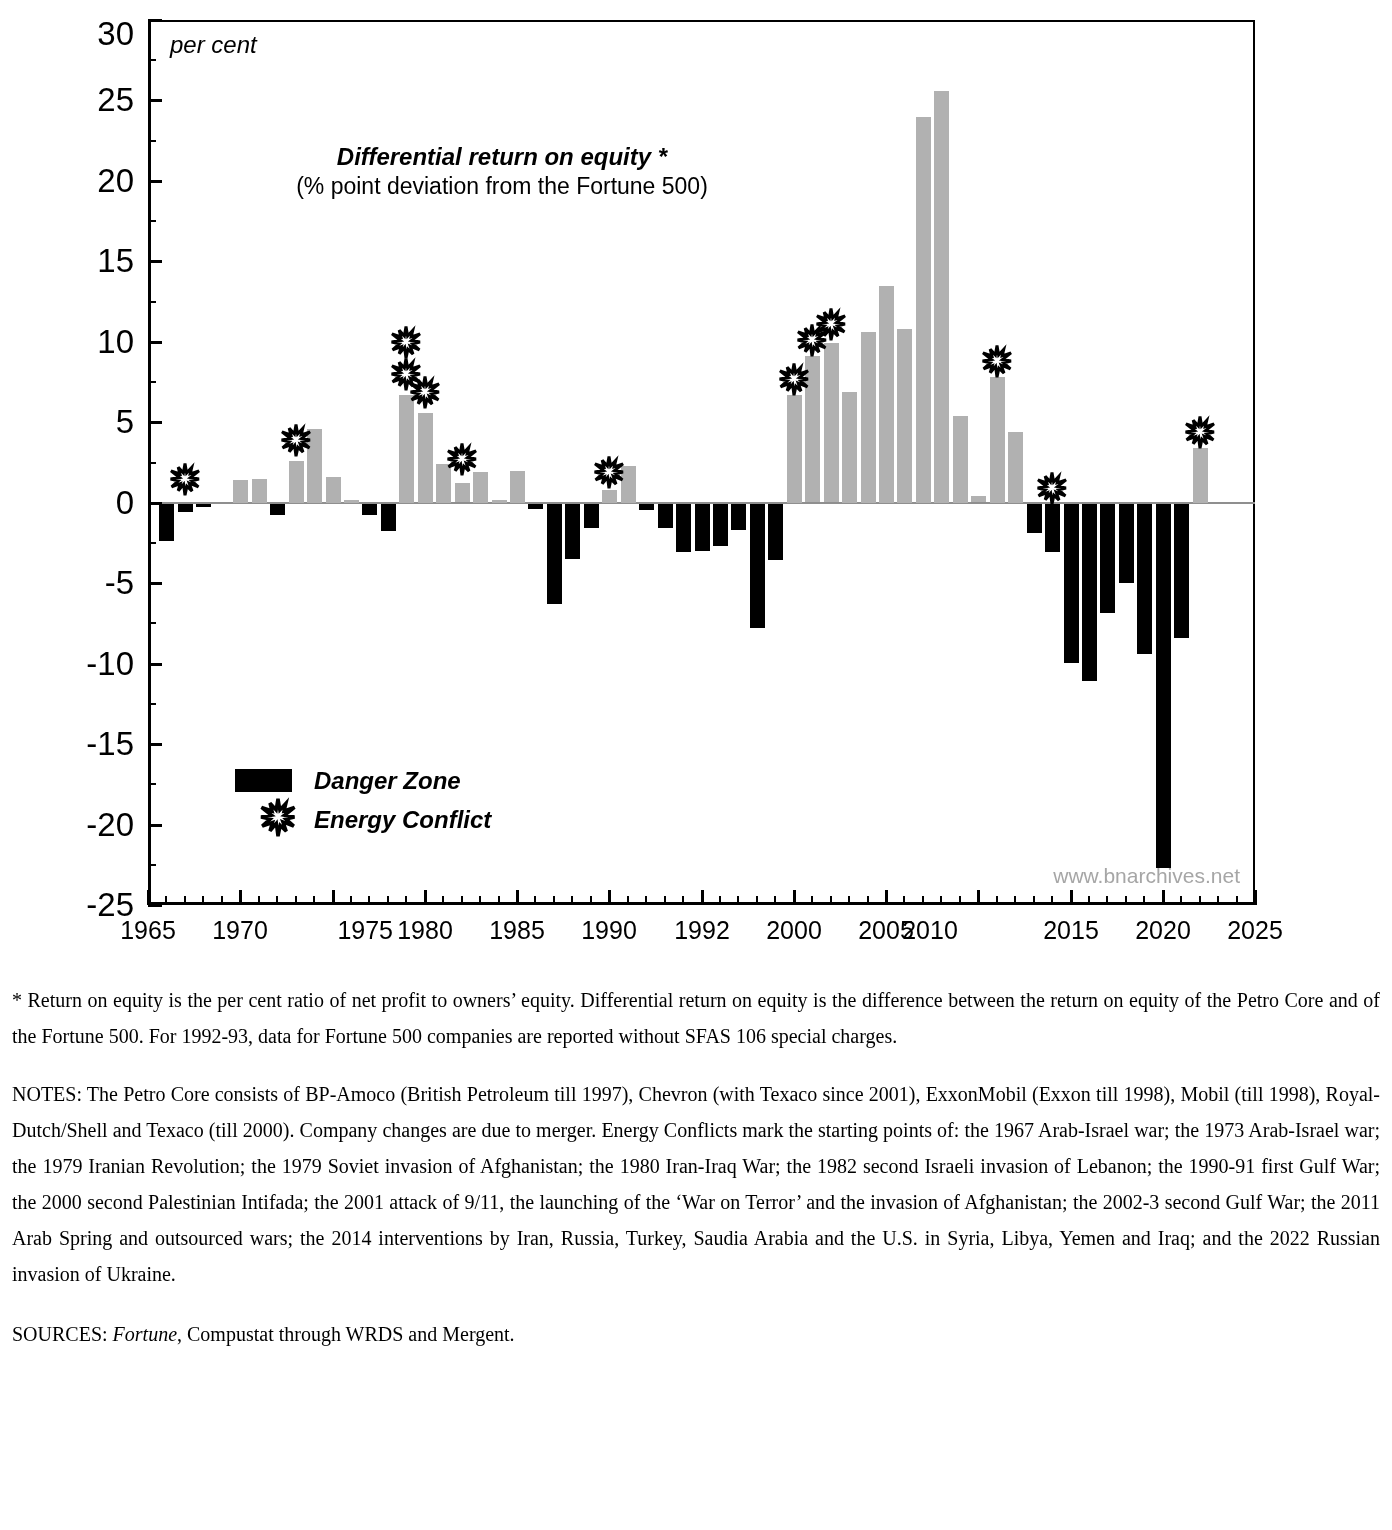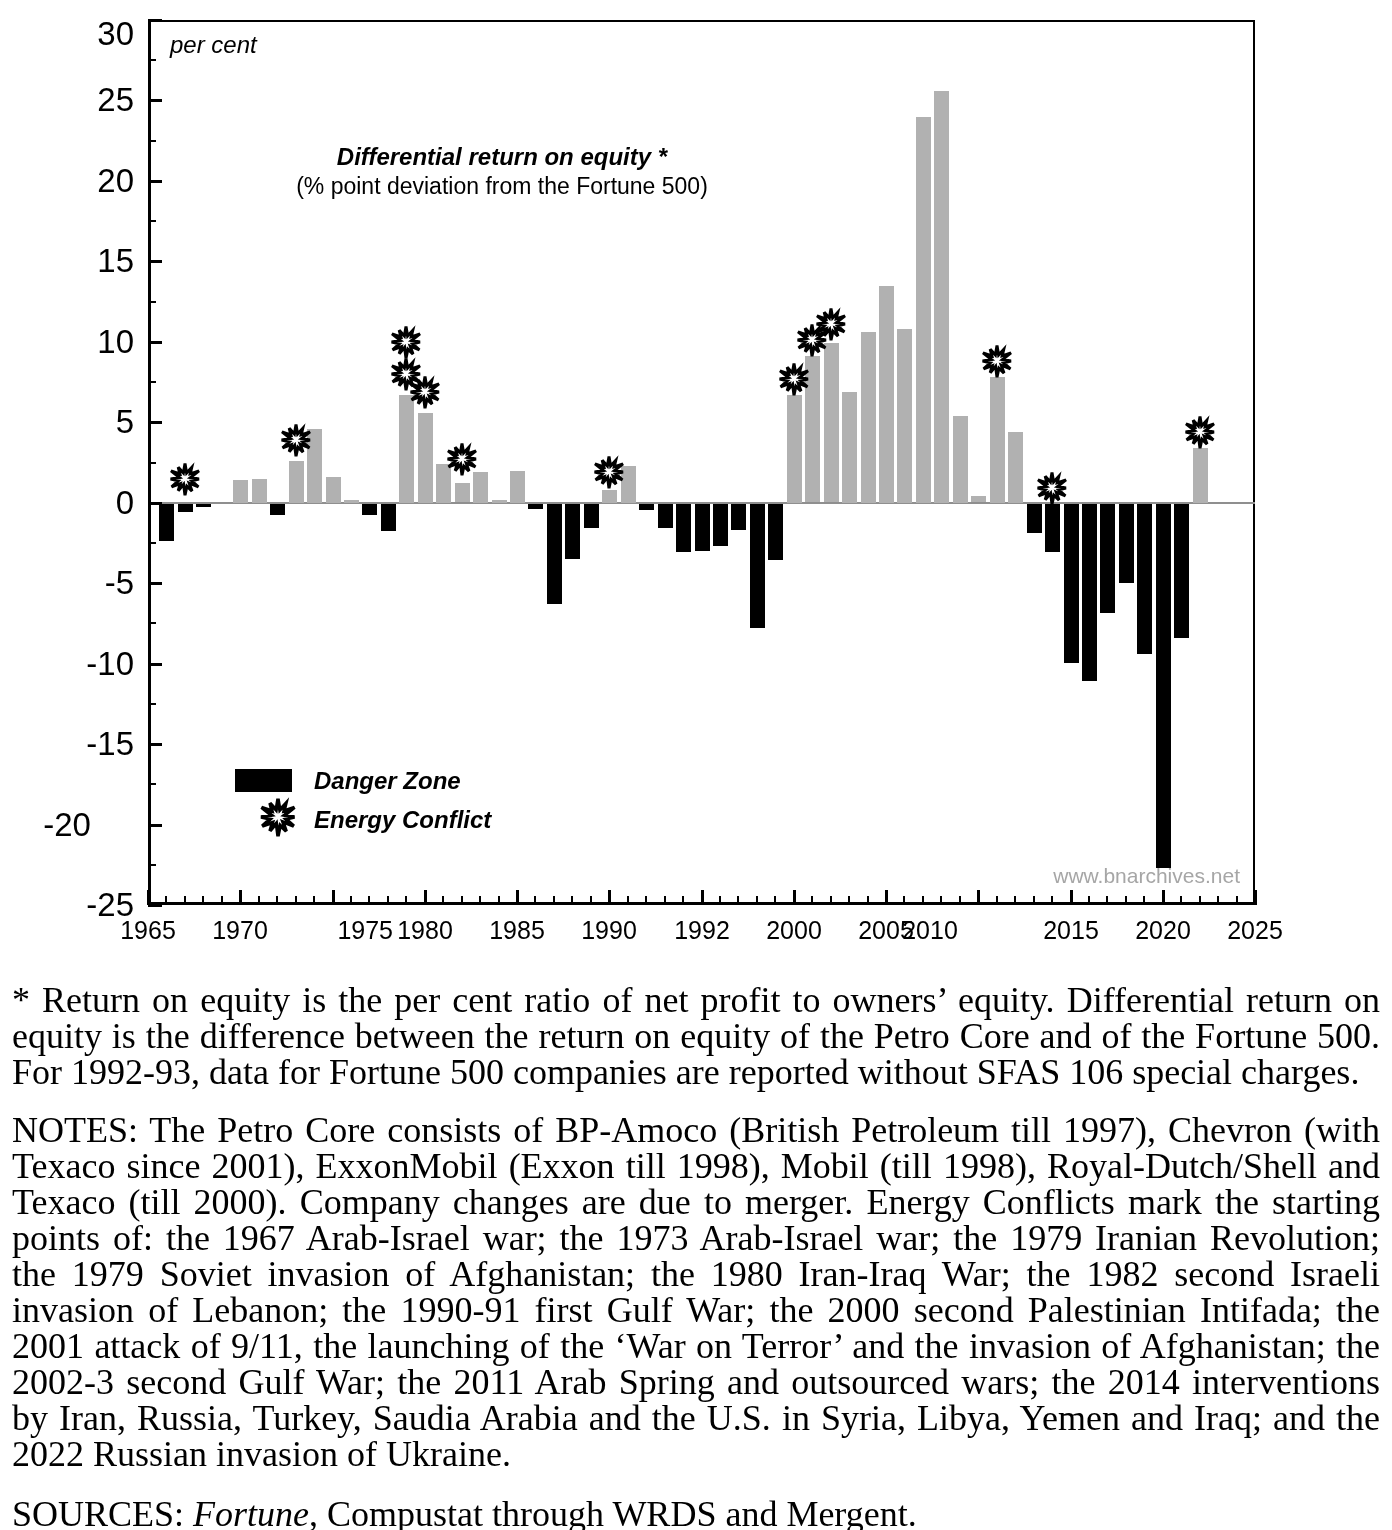--- a/index.html
+++ b/index.html
@@ -20,21 +20,21 @@
   .chart-title .t1{font-size:24px;font-weight:bold;font-style:italic;line-height:30px;color:#000;}
   .chart-title .t2{font-size:23px;line-height:29px;color:#000;}
   .legend-swatch{position:absolute;left:235px;top:769px;width:57px;height:23px;background:#000;}
   .legend-label{position:absolute;left:314px;font-size:24px;font-weight:bold;font-style:italic;color:#000;}
   .legend-icon{position:absolute;left:258px;top:797px;width:40px;height:40px;}
   .watermark{position:absolute;left:940px;top:864px;width:300px;text-align:right;
              font-size:21px;color:#a6a6a6;}
   #textblock{position:absolute;left:12px;top:982px;width:1368px;color:#000;
              font-family:"Liberation Serif",serif;}
   .caption{font-size:32px;font-style:italic;line-height:40px;margin:0 0 30px 0;}
-  .para{font-size:36px;line-height:36px;text-align:justify;margin:0 0 22px 0;}
+  .para{font-size:20px;line-height:36px;text-align:justify;margin:0 0 22px 0;}
   .notes{margin-bottom:24px;}
   .sources{text-align:left;}
   .it{font-style:italic;}
   svg{display:block;}
 </style>
 </head>
 <body>
 
 <div id="chart">
   <div class="frame"></div>
@@ -53,21 +53,21 @@
         <polygon points="17.0,1.5 18.6,11.0 23.7,5.5 22.2,11.8 31.0,8.9 22.5,15.5 31.0,17.0 23.7,18.8 30.4,24.8 21.2,21.2 24.0,29.1 18.9,24.2 17.0,33.3 15.6,22.4 10.2,28.8 12.3,21.7 3.6,24.8 10.3,18.8 2.6,17.0 11.5,15.5 3.0,8.9 11.9,11.9 10.2,5.2 15.4,11.0" fill="#ffffff" stroke="#000000" stroke-width="3" stroke-linejoin="miter"></polygon>
       </svg>
     </div>
   <div class="legend-label" style="top:806px;">Energy Conflict</div>
 
   <div class="watermark">www.bnarchives.net</div>
 <div class="abs" style="left: 148px; top: 502px; width: 1107px; height: 2px; background: rgb(143, 143, 143);"></div>
     <div class="tick" style="left: 148px; top: 904px; width: 14px; height: 3px;"></div>
     <div class="ylab" style="top: 888px;">-25</div>
     <div class="tick" style="left: 148px; top: 824px; width: 14px; height: 3px;"></div>
-    <div class="ylab" style="top: 808px; text-align: center;">-20</div>
+    <div class="ylab" style="top: 808px;">-20</div>
     <div class="tick" style="left: 148px; top: 743px; width: 14px; height: 3px;"></div>
     <div class="ylab" style="top: 727px;">-15</div>
     <div class="tick" style="left: 148px; top: 663px; width: 14px; height: 3px;"></div>
     <div class="ylab" style="top: 647px;">-10</div>
     <div class="tick" style="left: 148px; top: 582px; width: 14px; height: 3px;"></div>
     <div class="ylab" style="top: 566px;">-5</div>
     <div class="tick" style="left: 148px; top: 502px; width: 14px; height: 3px;"></div>
     <div class="ylab" style="top: 486px;">0</div>
     <div class="tick" style="left: 148px; top: 421px; width: 14px; height: 3px;"></div>
     <div class="ylab" style="top: 405px;">5</div>

